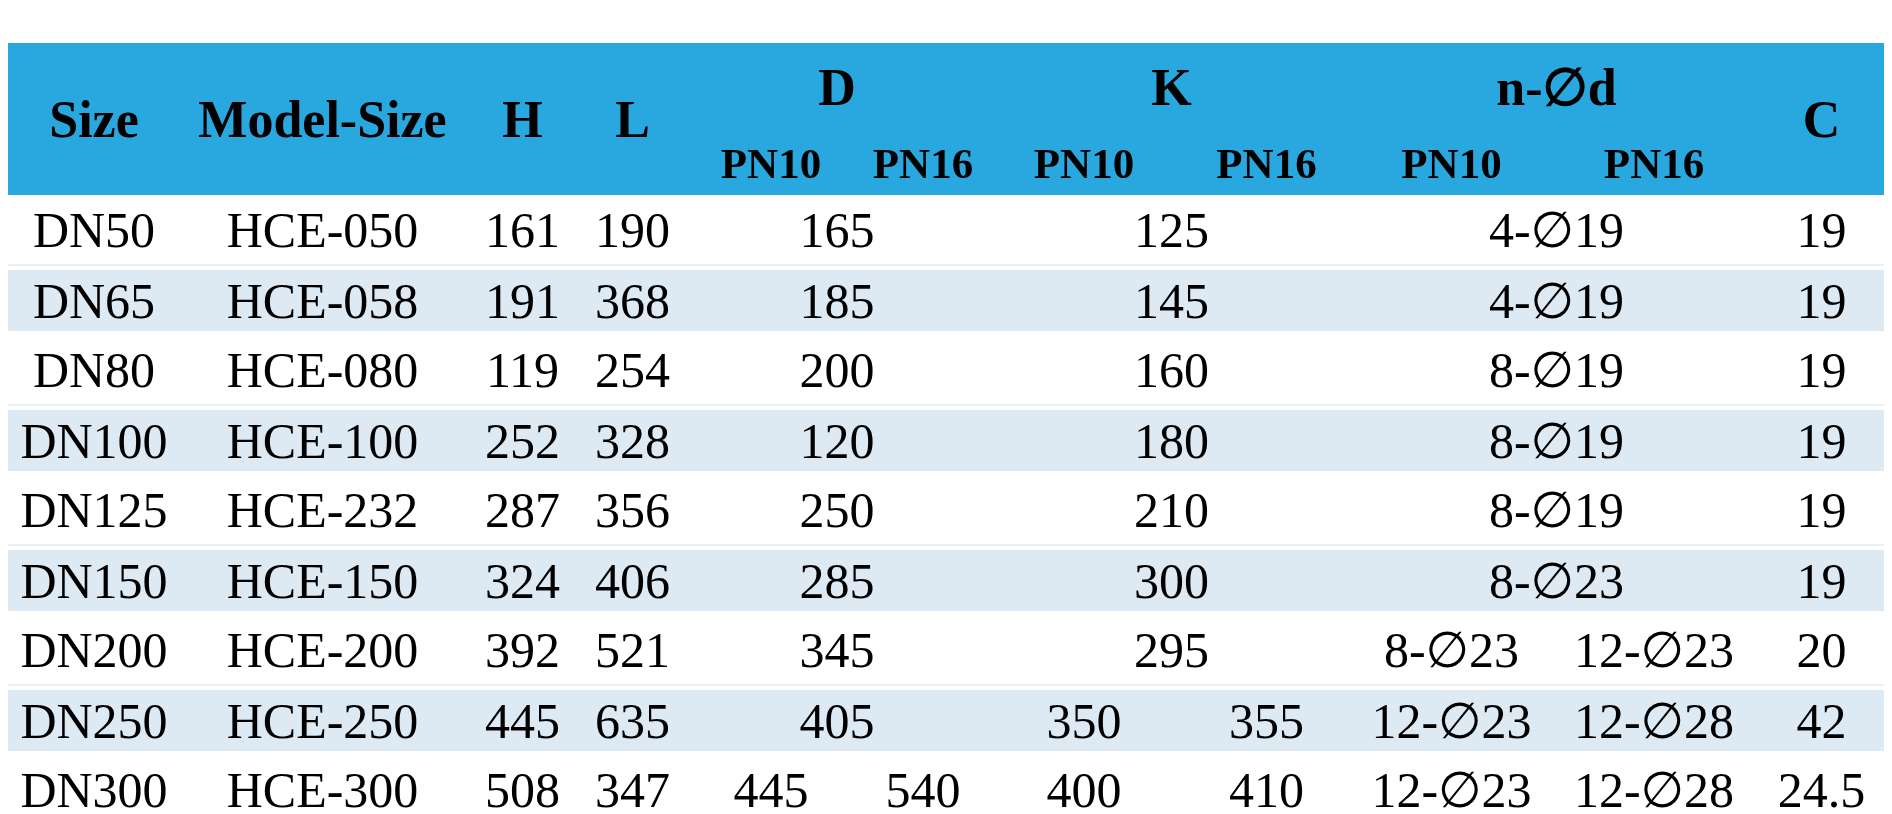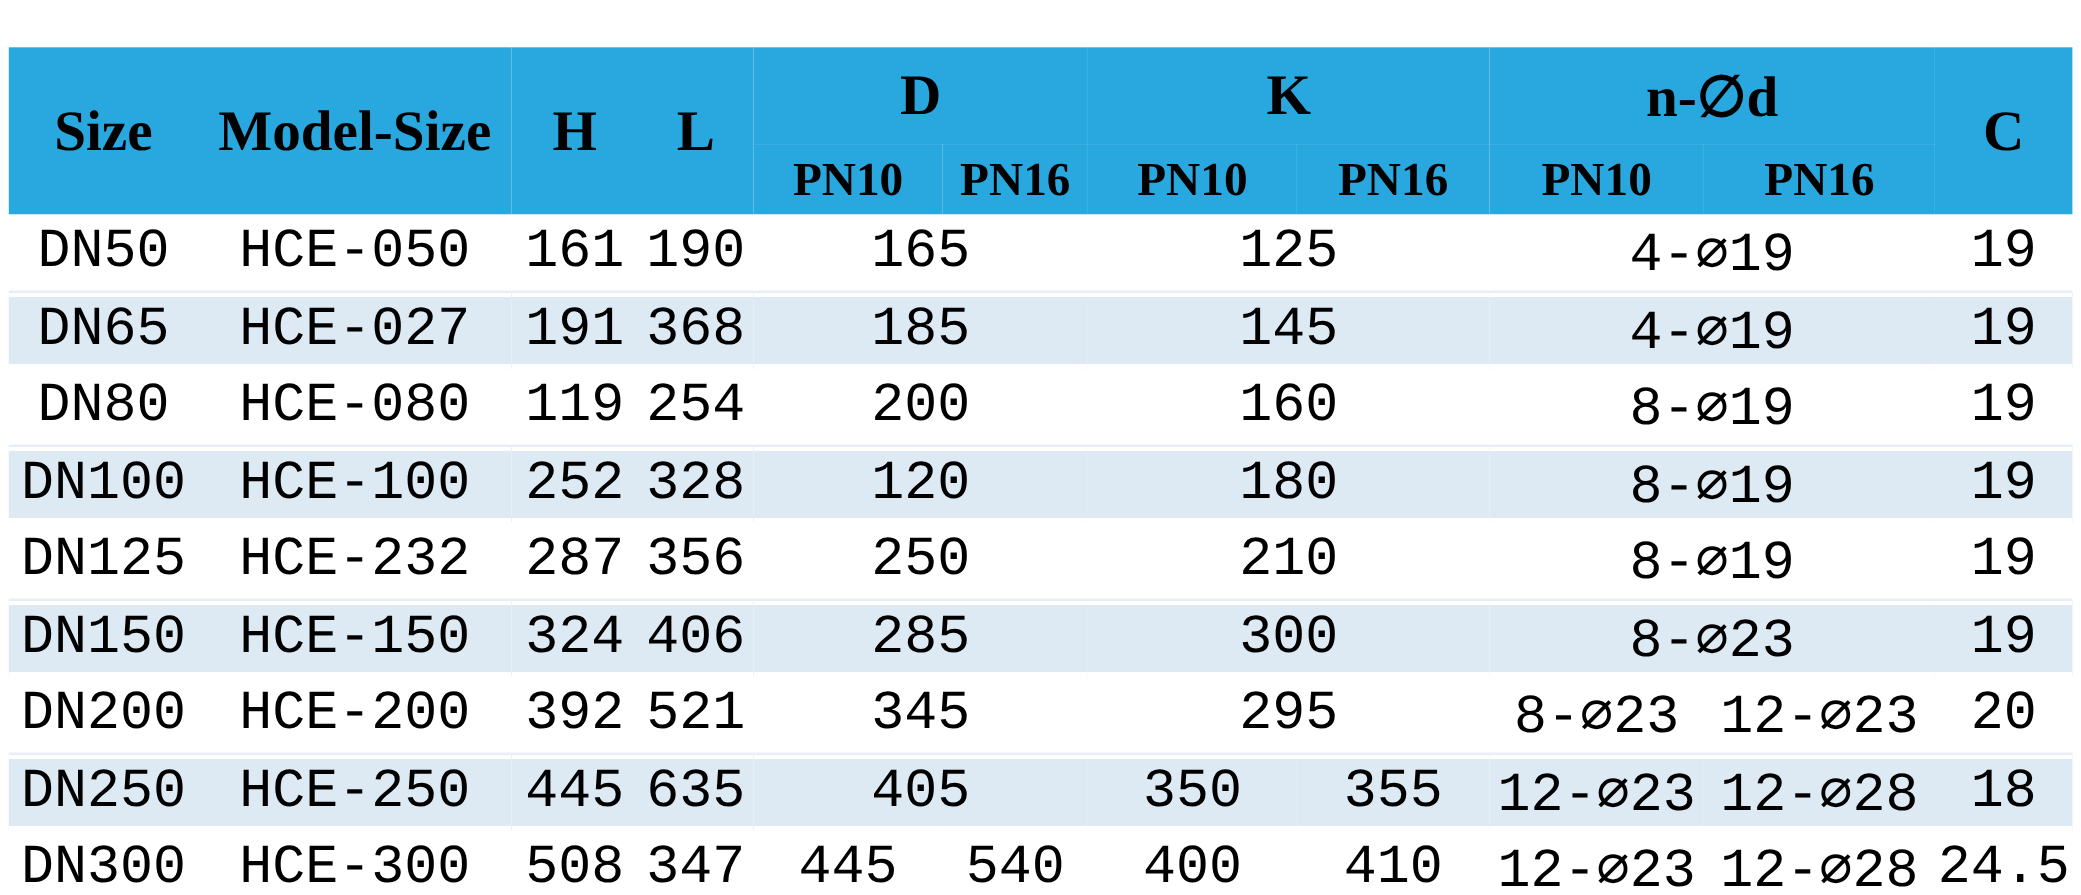--- a/index.html
+++ b/index.html
@@ -34,21 +34,21 @@
     color:var(--text);
     font-weight:bold;
     text-align:center;
     vertical-align:middle;
     padding:0;
   }
   tr.group-row{height:88px;}
   tr.group-row th{font-size:52px;}
   tr.sub-row{height:64px;}
   tr.sub-row th{font-size:43px;}
-  tbody tr{height:70px;font-family:Liberation Mono, monospace;}
+  tbody tr{height:70px;}
   tbody td{
     font-size:50px;
     text-align:center;
     vertical-align:middle;
     padding:0;
     background:#ffffff;
   }
   tbody tr.plain td{border-bottom:2px solid var(--row-divider);}
   tbody tr.alt td{
     background:var(--alt-row-bg);
@@ -107,21 +107,21 @@
           <td>HCE-050</td>
           <td>161</td>
           <td>190</td>
           <td colspan="2">165</td>
           <td colspan="2">125</td>
           <td colspan="2">4-∅19</td>
           <td>19</td>
         </tr>
         <tr class="alt">
           <td>DN65</td>
-          <td>HCE-027</td>
+          <td>HCE-058</td>
           <td>191</td>
           <td>368</td>
           <td colspan="2">185</td>
           <td colspan="2">145</td>
           <td colspan="2">4-∅19</td>
           <td>19</td>
         </tr>
         <tr class="plain">
           <td>DN80</td>
           <td>HCE-080</td>
@@ -176,21 +176,21 @@
         <tr class="alt">
           <td>DN250</td>
           <td>HCE-250</td>
           <td>445</td>
           <td>635</td>
           <td colspan="2">405</td>
           <td>350</td>
           <td>355</td>
           <td>12-∅23</td>
           <td>12-∅28</td>
-          <td>18</td>
+          <td>42</td>
         </tr>
         <tr class="plain">
           <td>DN300</td>
           <td>HCE-300</td>
           <td>508</td>
           <td>347</td>
           <td>445</td>
           <td>540</td>
           <td>400</td>
           <td>410</td>

